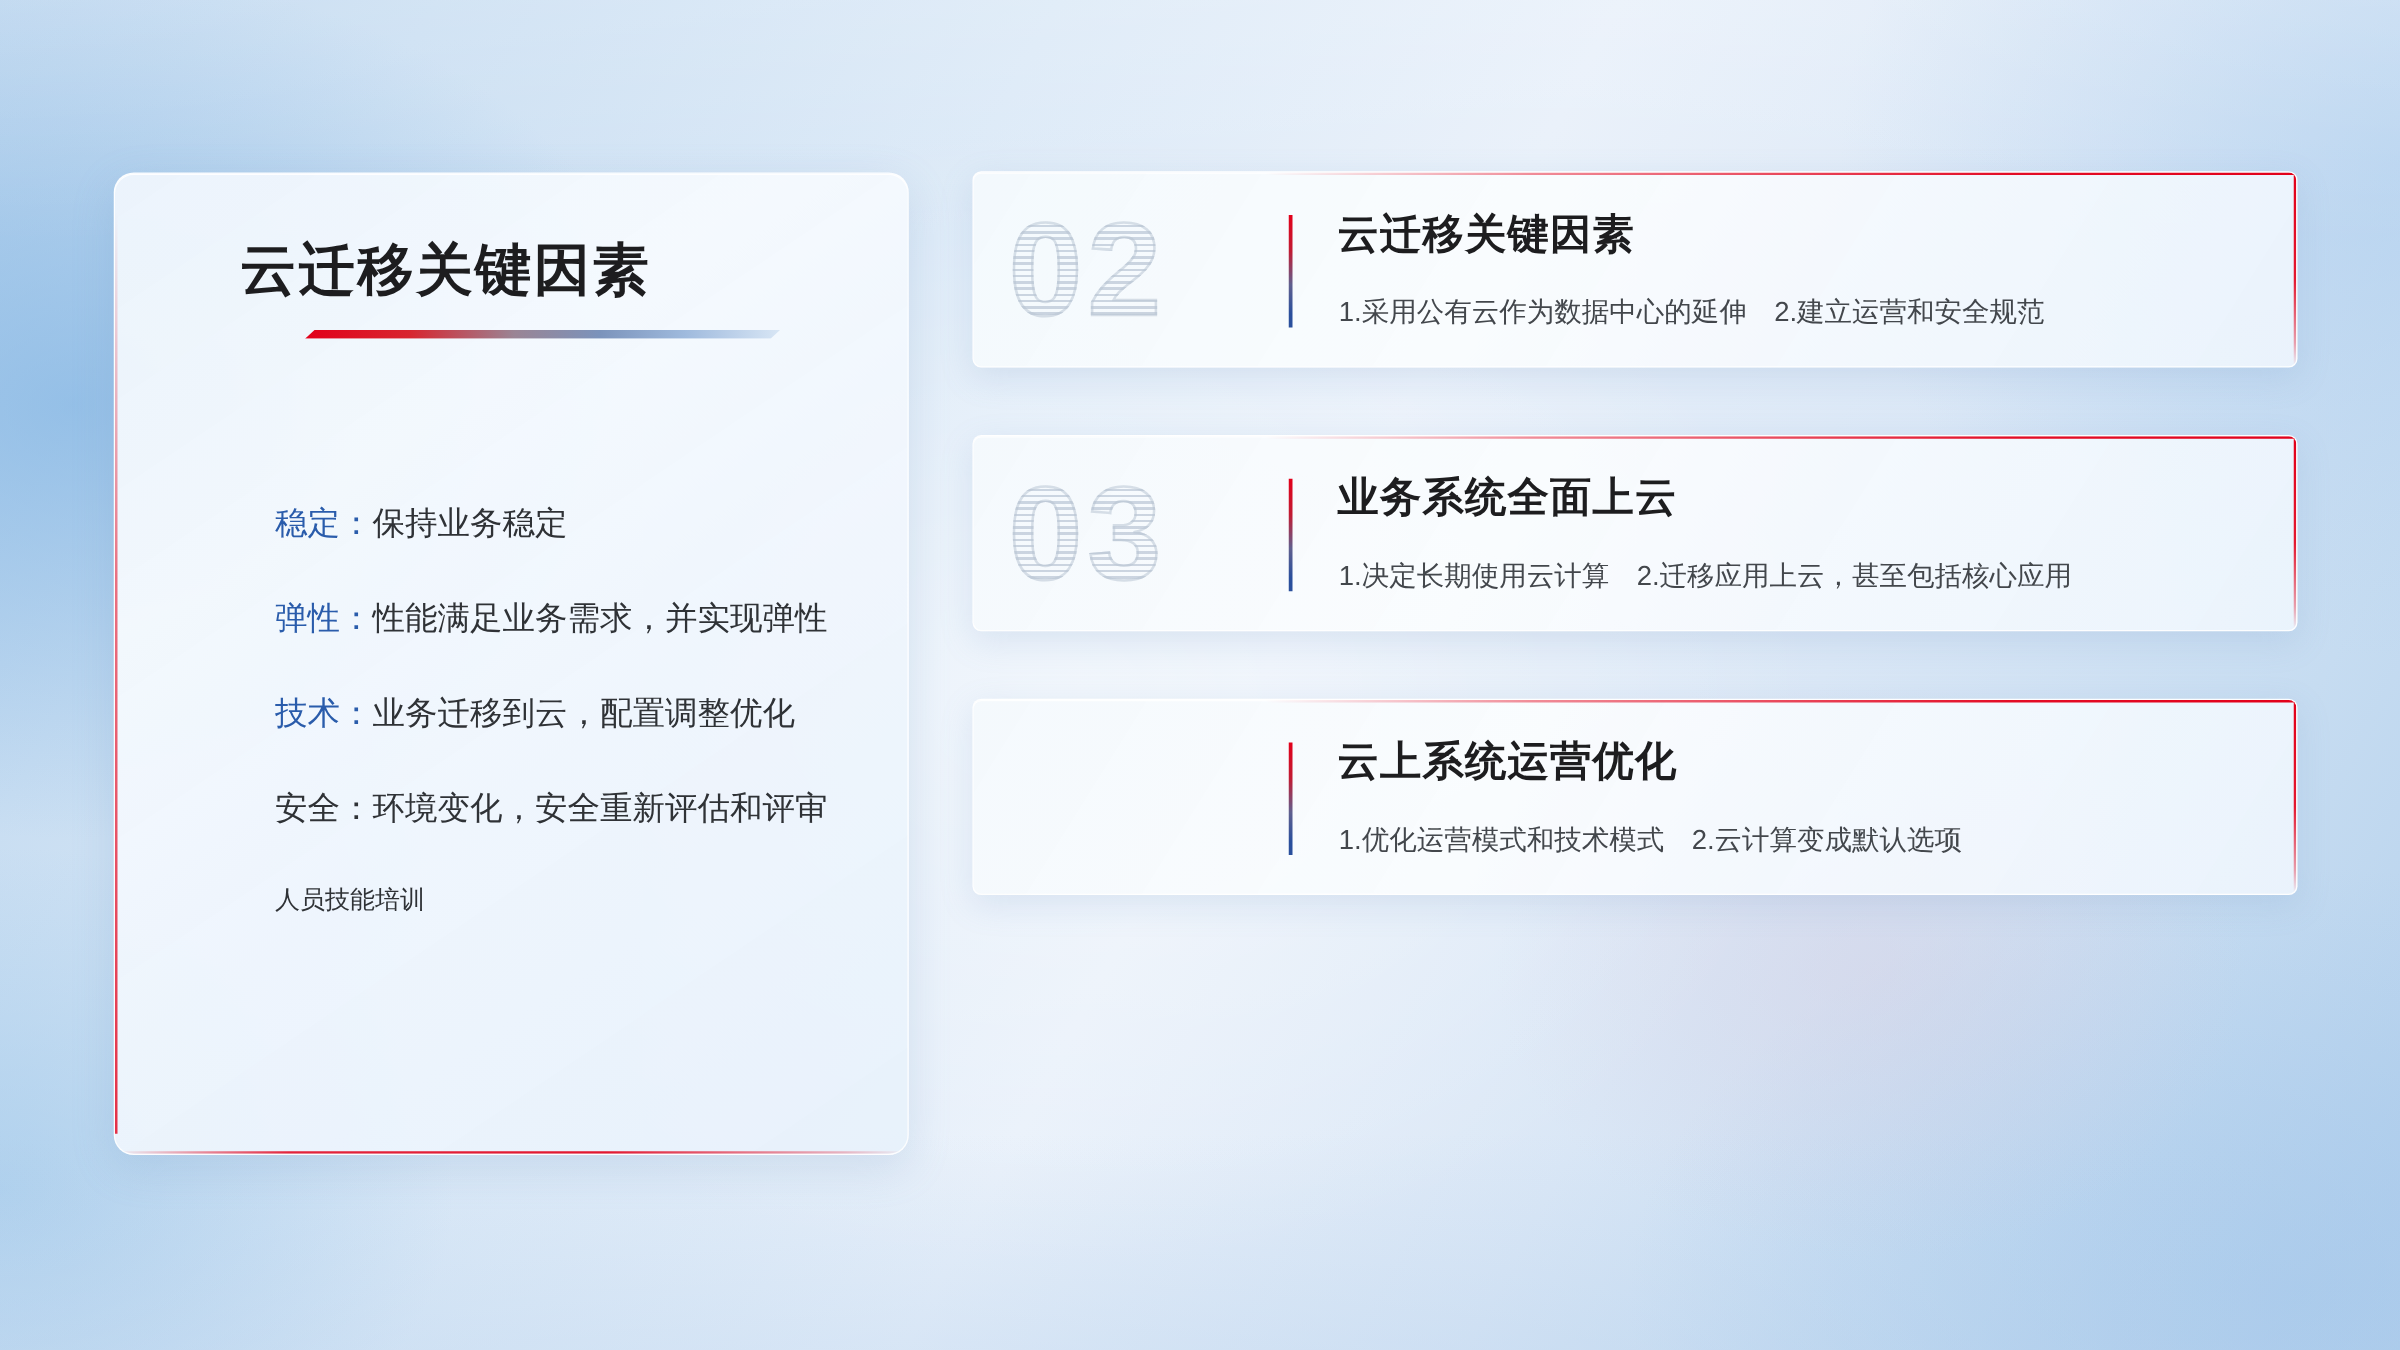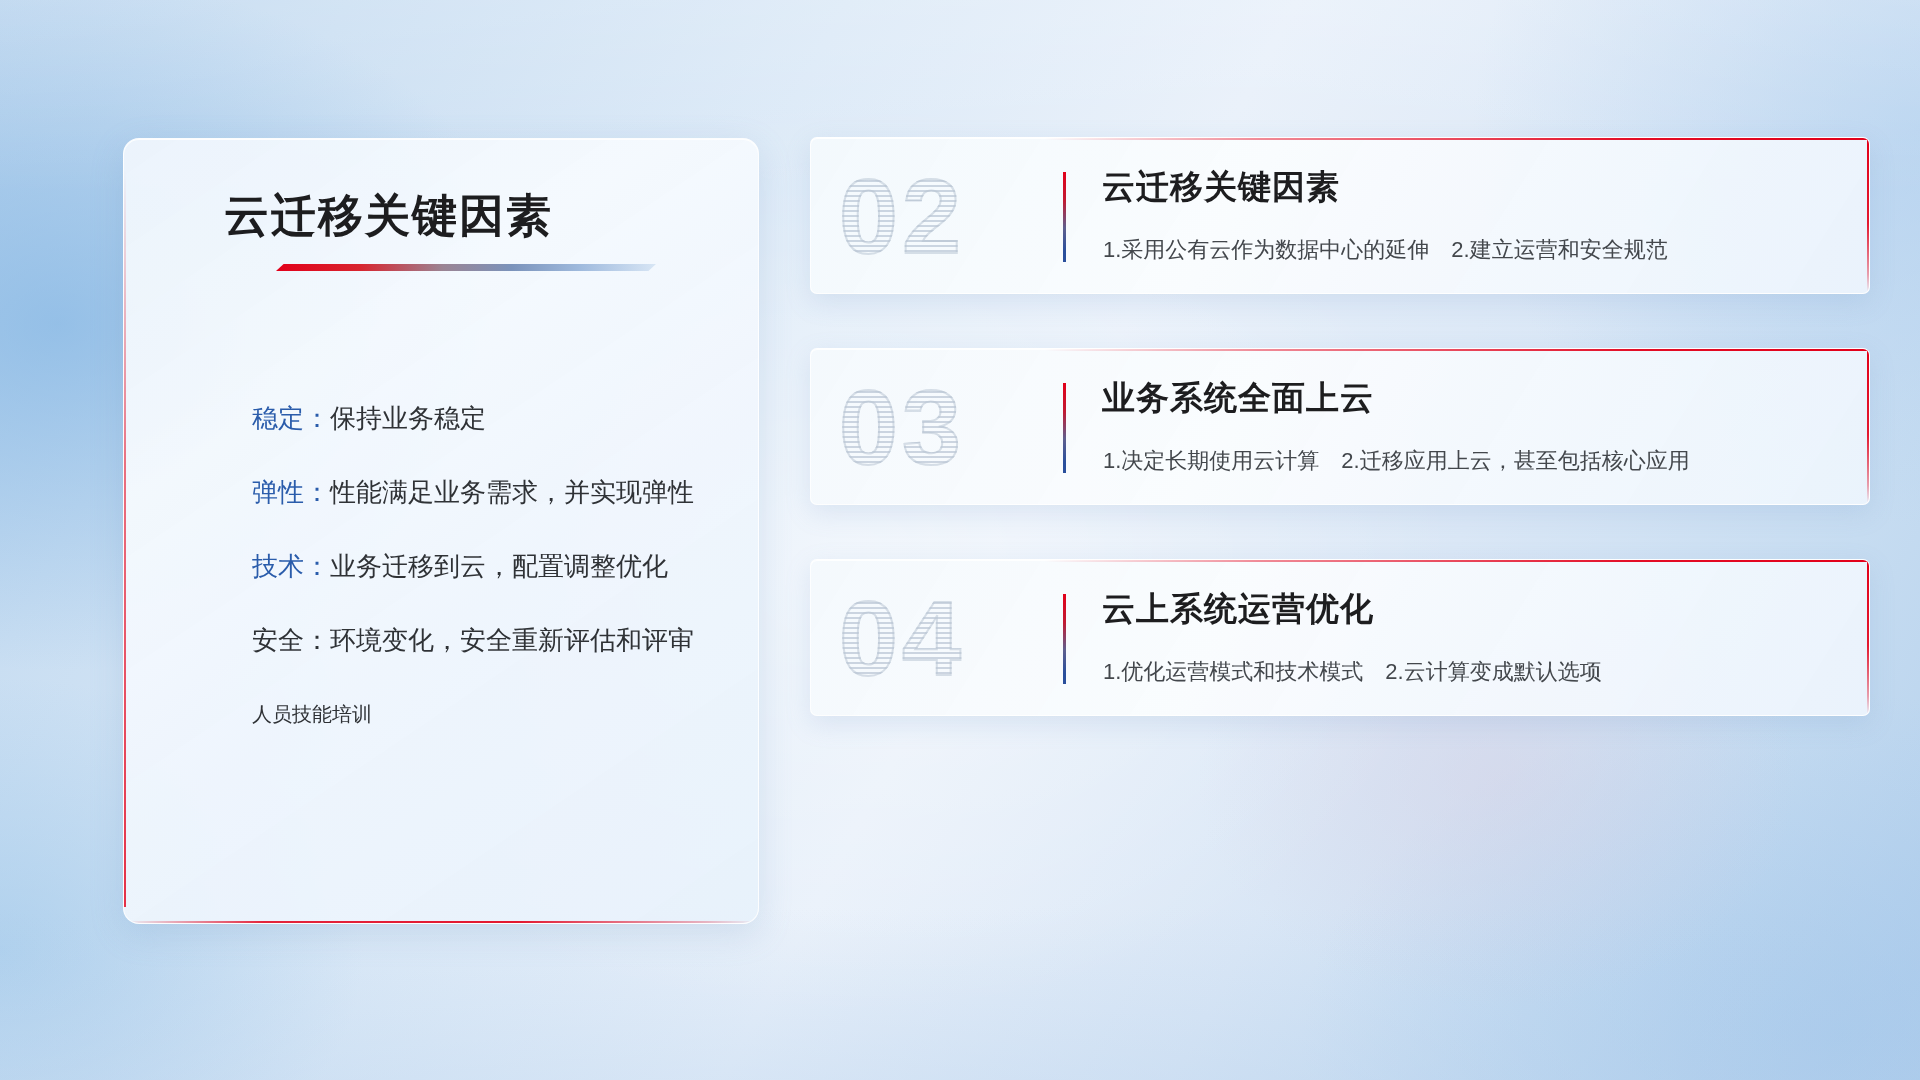--- a/index.html
+++ b/index.html
@@ -16,21 +16,21 @@
   #bg .g1 { background:linear-gradient(118deg,#b9d4ee 0%,#c9def2 14%,#dbe9f7 34%,#e8f0fa 52%,#dae7f6 70%,#c6dcf1 86%,#b4d0ec 100%); }
   #bg .g2 { background:radial-gradient(ellipse 780px 560px at 3% 30%, rgba(120,175,225,.62) 0%, rgba(120,175,225,0) 62%); }
   #bg .g3 { background:radial-gradient(ellipse 560px 420px at 0% 88%, rgba(150,195,232,.55) 0%, rgba(150,195,232,0) 65%); }
   #bg .g4 { background:radial-gradient(ellipse 700px 620px at 100% 12%, rgba(172,205,238,.6) 0%, rgba(172,205,238,0) 64%); }
   #bg .g5 { background:radial-gradient(ellipse 820px 520px at 96% 96%, rgba(158,196,234,.55) 0%, rgba(158,196,234,0) 66%); }
   #bg .g6 { background:radial-gradient(ellipse 900px 680px at 44% 52%, rgba(255,255,255,.5) 0%, rgba(255,255,255,0) 68%); }
   #bg .g7 { background:radial-gradient(ellipse 430px 330px at 78% 72%, rgba(216,206,226,.42) 0%, rgba(216,206,226,0) 70%); }
   #bg .g8 { background:linear-gradient(180deg, rgba(255,255,255,.18) 0%, rgba(255,255,255,0) 18%, rgba(255,255,255,0) 84%, rgba(176,205,235,.3) 100%); }
 
   
-  #stage { position:absolute; inset:0; z-index:2;margin-left:32px; }
+  #stage { position:absolute; inset:0; z-index:2; }
 
   
   #left-card {
     position:absolute; left:91px; top:138px; width:636px; height:786px;
     border-radius:16px;
     background:linear-gradient(146deg, rgba(238,245,252,.96) 0%, rgba(246,250,254,.94) 30%, rgba(240,246,253,.93) 58%, rgba(231,241,251,.94) 100%);
     border:1px solid rgba(255,255,255,.85);
     box-shadow:0 10px 34px rgba(110,150,195,.20), inset 0 1px 0 rgba(255,255,255,.9);
     overflow:hidden;
   }
@@ -52,21 +52,21 @@
     position:absolute; left:152px; top:125px; width:380px; height:7px;
     background:linear-gradient(90deg,#e2001a 0%,#d8252f 22%,#9a8494 44%,#7b93bb 62%,#9fbadd 80%,#d8e6f5 100%);
     clip-path:polygon(2% 0, 100% 0, 98% 100%, 0% 100%);
   }
 
   .factor-list { position:absolute; left:128px; top:242px; width:480px; }
   .factor-row {
     font-size:26px; line-height:74px; color:#2f3236; white-space:nowrap;
   }
   .factor-row .lbl { color:#2f3236; }
-  .factor-row.hi .lbl { color:#2a5cab; }
+  .factor-row.hi .lbl { color:#2a5cab;font-family:Liberation Mono, monospace; }
   .factor-row .txt { color:#2f3236; }
   .factor-cont { font-size:20px; line-height:74px; color:#2f3236; white-space:nowrap; }
 
   
   #steps { position:absolute; left:778px; top:137px; width:1060px; }
   .step {
     position:relative; height:157px; margin-bottom:54px;
     border-radius:7px; overflow:hidden;
     background:linear-gradient(122deg, rgba(244,249,253,.97) 0%, rgba(250,252,254,.95) 40%, rgba(243,248,253,.94) 72%, rgba(236,244,252,.95) 100%);
     border:1px solid rgba(255,255,255,.9);
@@ -158,20 +158,19 @@
     </div>
 
     <div class="step">
       <div class="step-num">03</div>
       <div class="step-divider"></div>
       <div class="step-title">业务系统全面上云</div>
       <div class="step-sub">1.决定长期使用云计算　2.迁移应用上云，甚至包括核心应用</div>
     </div>
 
     <div class="step">
-      <div class="step-num">04</div>
       <div class="step-divider"></div>
       <div class="step-title">云上系统运营优化</div>
       <div class="step-sub">1.优化运营模式和技术模式　2.云计算变成默认选项</div>
     </div>
 
   </div>
 </div>
 
 </body></html>

